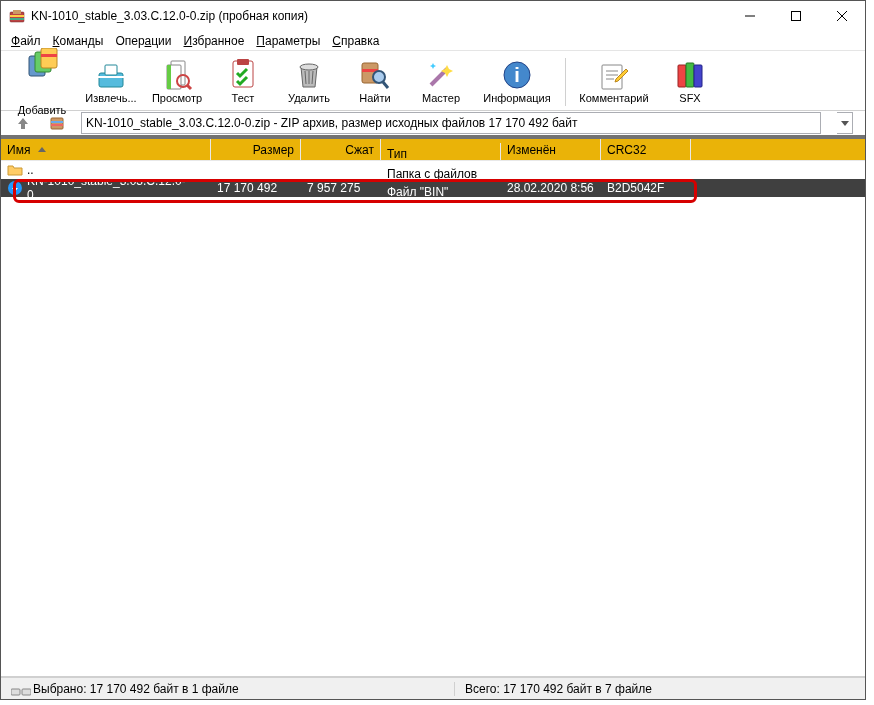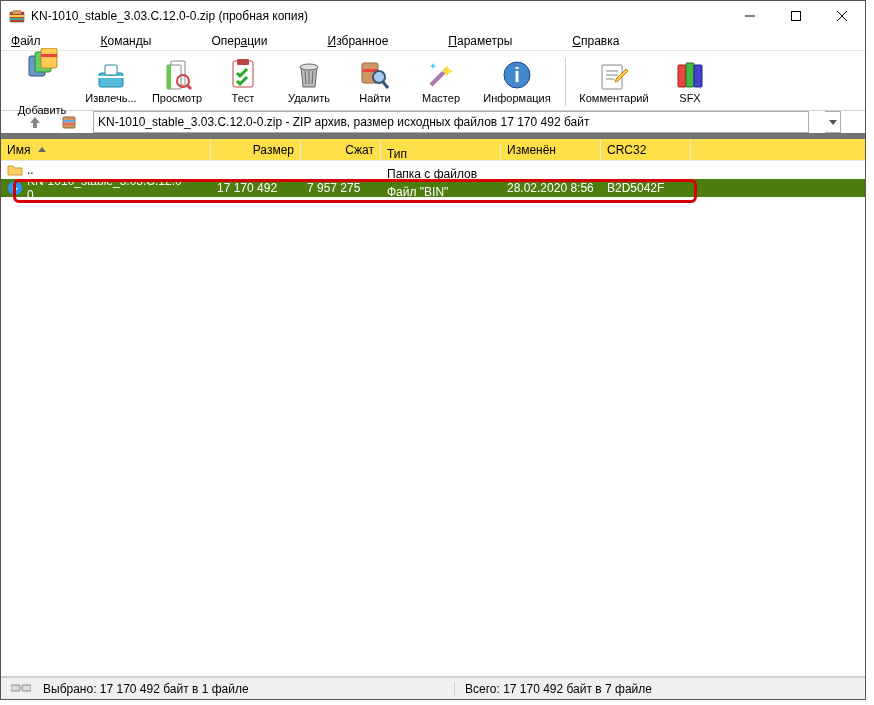--- a/index.html
+++ b/index.html
@@ -4,58 +4,58 @@
 <style>
 * { box-sizing: border-box; margin: 0; padding: 0; font-family: "Segoe UI", Tahoma, sans-serif; }
 body { background: #fff; width: 874px; height: 705px; overflow: hidden; }
 .window { width: 866px; height: 700px; background: #fff; border: 1px solid #555; position: relative; display: flex; flex-direction: column; }
 
 .titlebar { height: 30px; background: #fff; display: flex; align-items: center; padding: 0 0 0 8px; }
 .titlebar .app-icon { width: 16px; height: 16px; margin-right: 6px; }
 .titlebar .title { font-size: 12px; color: #000; flex: 1; }
 .titlebar .ctrl { width: 46px; height: 30px; display: flex; align-items: center; justify-content: center; }
 
-.menubar { height: 20px; display: flex; align-items: center; padding: 0 4px; font-size: 12px; border-bottom: 1px solid #e5e5e5; gap: 48px; }
+.menubar { height: 20px; display: flex; align-items: center; padding: 0 4px; font-size: 12px; border-bottom: 1px solid #e5e5e5; }
 .menubar .item { padding: 2px 6px; cursor: default; }
 .menubar .item u { text-decoration: underline; }
 
 .toolbar { height: 60px; display: flex; align-items: center; padding: 2px 6px 0 6px; gap: 2px; border-bottom: 1px solid #d0d0d0; }
 .tool { display: flex; flex-direction: column; align-items: center; justify-content: center; width: 64px; height: 56px; font-size: 11px; cursor: default; }
 .tool.first { width: 70px; gap: 23px; }
 .tool.wide { width: 84px; }
 .tool .ico { width: 32px; height: 32px; margin-bottom: 1px; }
 .vsep { width: 1px; height: 48px; background: #d0d0d0; margin: 0 4px; }
 
-.address { height: 28px; display: flex; align-items: center; padding: 3px 24px; gap: 16px; border-bottom: 6px solid #737373; }
+.address { height: 28px; display: flex; align-items: center; padding: 3px 12px; gap: 16px; border-bottom: 4px solid #737373; }
 .address .up { width: 20px; height: 20px; display:flex; align-items:center; justify-content:center; border:1px solid transparent; }
 .address .ico16 { width:16px; height:16px; }
 .address .path { flex:1; height:22px; border:1px solid #abadb3; background:#fff; font-size:12px; padding:2px 4px; display:flex; align-items:center; }
 .address .dd { width:16px; height:22px; border:1px solid #abadb3; border-left:none; display:flex; align-items:center; justify-content:center; background:#fff; }
 
-.colhead { height: 22px; display: flex; align-items: center; font-size: 12px; color:#000; border-bottom: 1px solid #e8e8e8; background:#fde047; user-select:none; }
+.colhead { height: 22px; display: flex; align-items: center; font-size: 12px; color:#000; border-bottom: 1px solid #e8e8e8; background:#eab308; user-select:none; }
 .colhead .c { height:100%; display:flex; align-items:center; padding:0 6px; border-right:1px solid #e8e8e8; }
 .colhead .c.sort::after { content:""; margin-left:8px; border-left:4px solid transparent; border-right:4px solid transparent; border-bottom:5px solid #666; }
 .c-name { width: 210px; }
 .c-size { width: 90px; justify-content:flex-end; }
 .c-pack { width: 80px; justify-content:flex-end; }
 .c-type { width: 120px; margin-top: 8px; }
 .c-mod  { width: 100px; }
 .c-crc  { width: 90px; }
 
 .list { flex:1; background:#fff; overflow:auto; border-bottom:1px solid #d0d0d0; position:relative; }
 .row { height: 18px; display:flex; align-items:center; font-size:12px; }
 .row .c { padding:0 6px; }
 .row .c-name { display:flex; align-items:center; gap:4px; }
 .row.folder .folder-ico { width:16px; height:12px; }
-.row.sel { background:#4d7c0f; color:#fff; }
+.row.sel { background:#404040; color:#fff; }
 .row.sel .c { color:#fff; }
 .highlight-box { position:absolute; left:12px; top:18px; width: 684px; height:24px; border:3px solid #d60000; border-radius:6px; pointer-events:none; }
 
 .status { height: 22px; display:flex; align-items:center; font-size:12px; background:#f0f0f0; border-top:1px solid #d0d0d0; }
-.status .seg { padding:0 10px; display:flex; align-items:flex-start; gap:12px; }
+.status .seg { padding:0 10px; display:flex; align-items:flex-end; gap:2px; }
 .status .seg.left { width: 454px; border-right:1px solid #d0d0d0; }
 .status .dsk { width:20px; height:10px; }
 </style>
 </head>
 <body>
 
 <div class="window">
 
   <div class="titlebar">
     <span class="app-icon">

